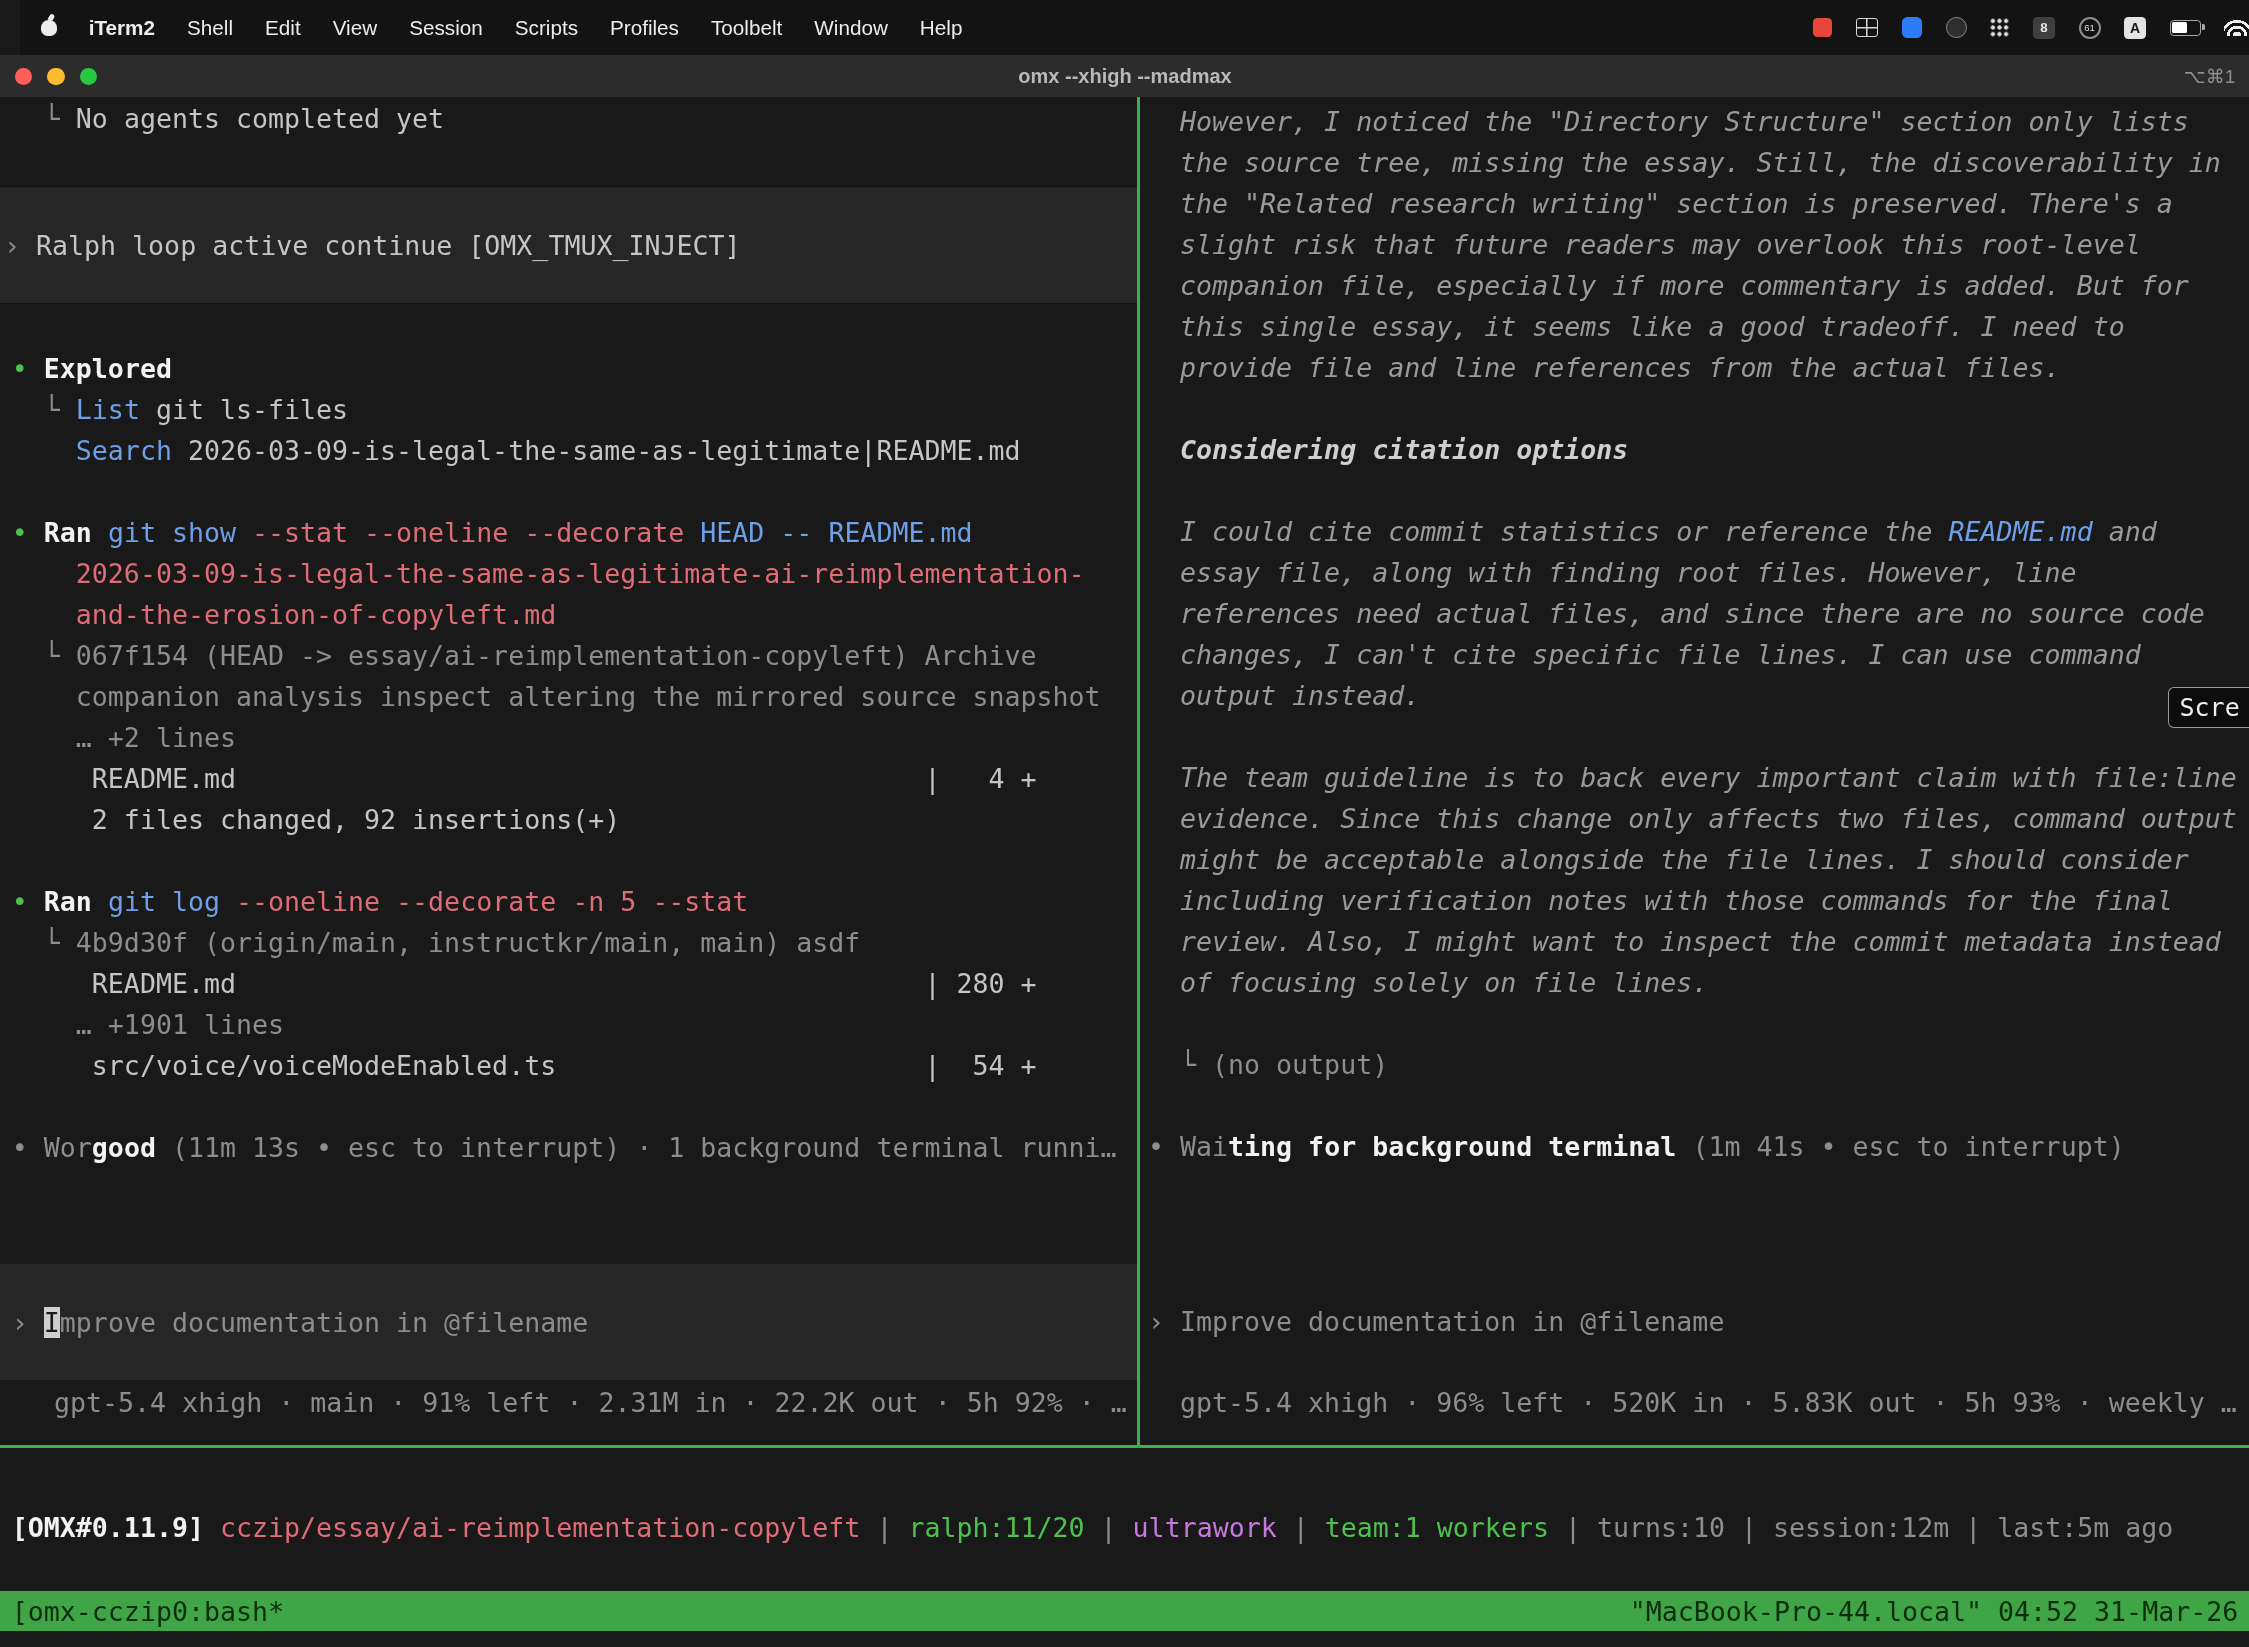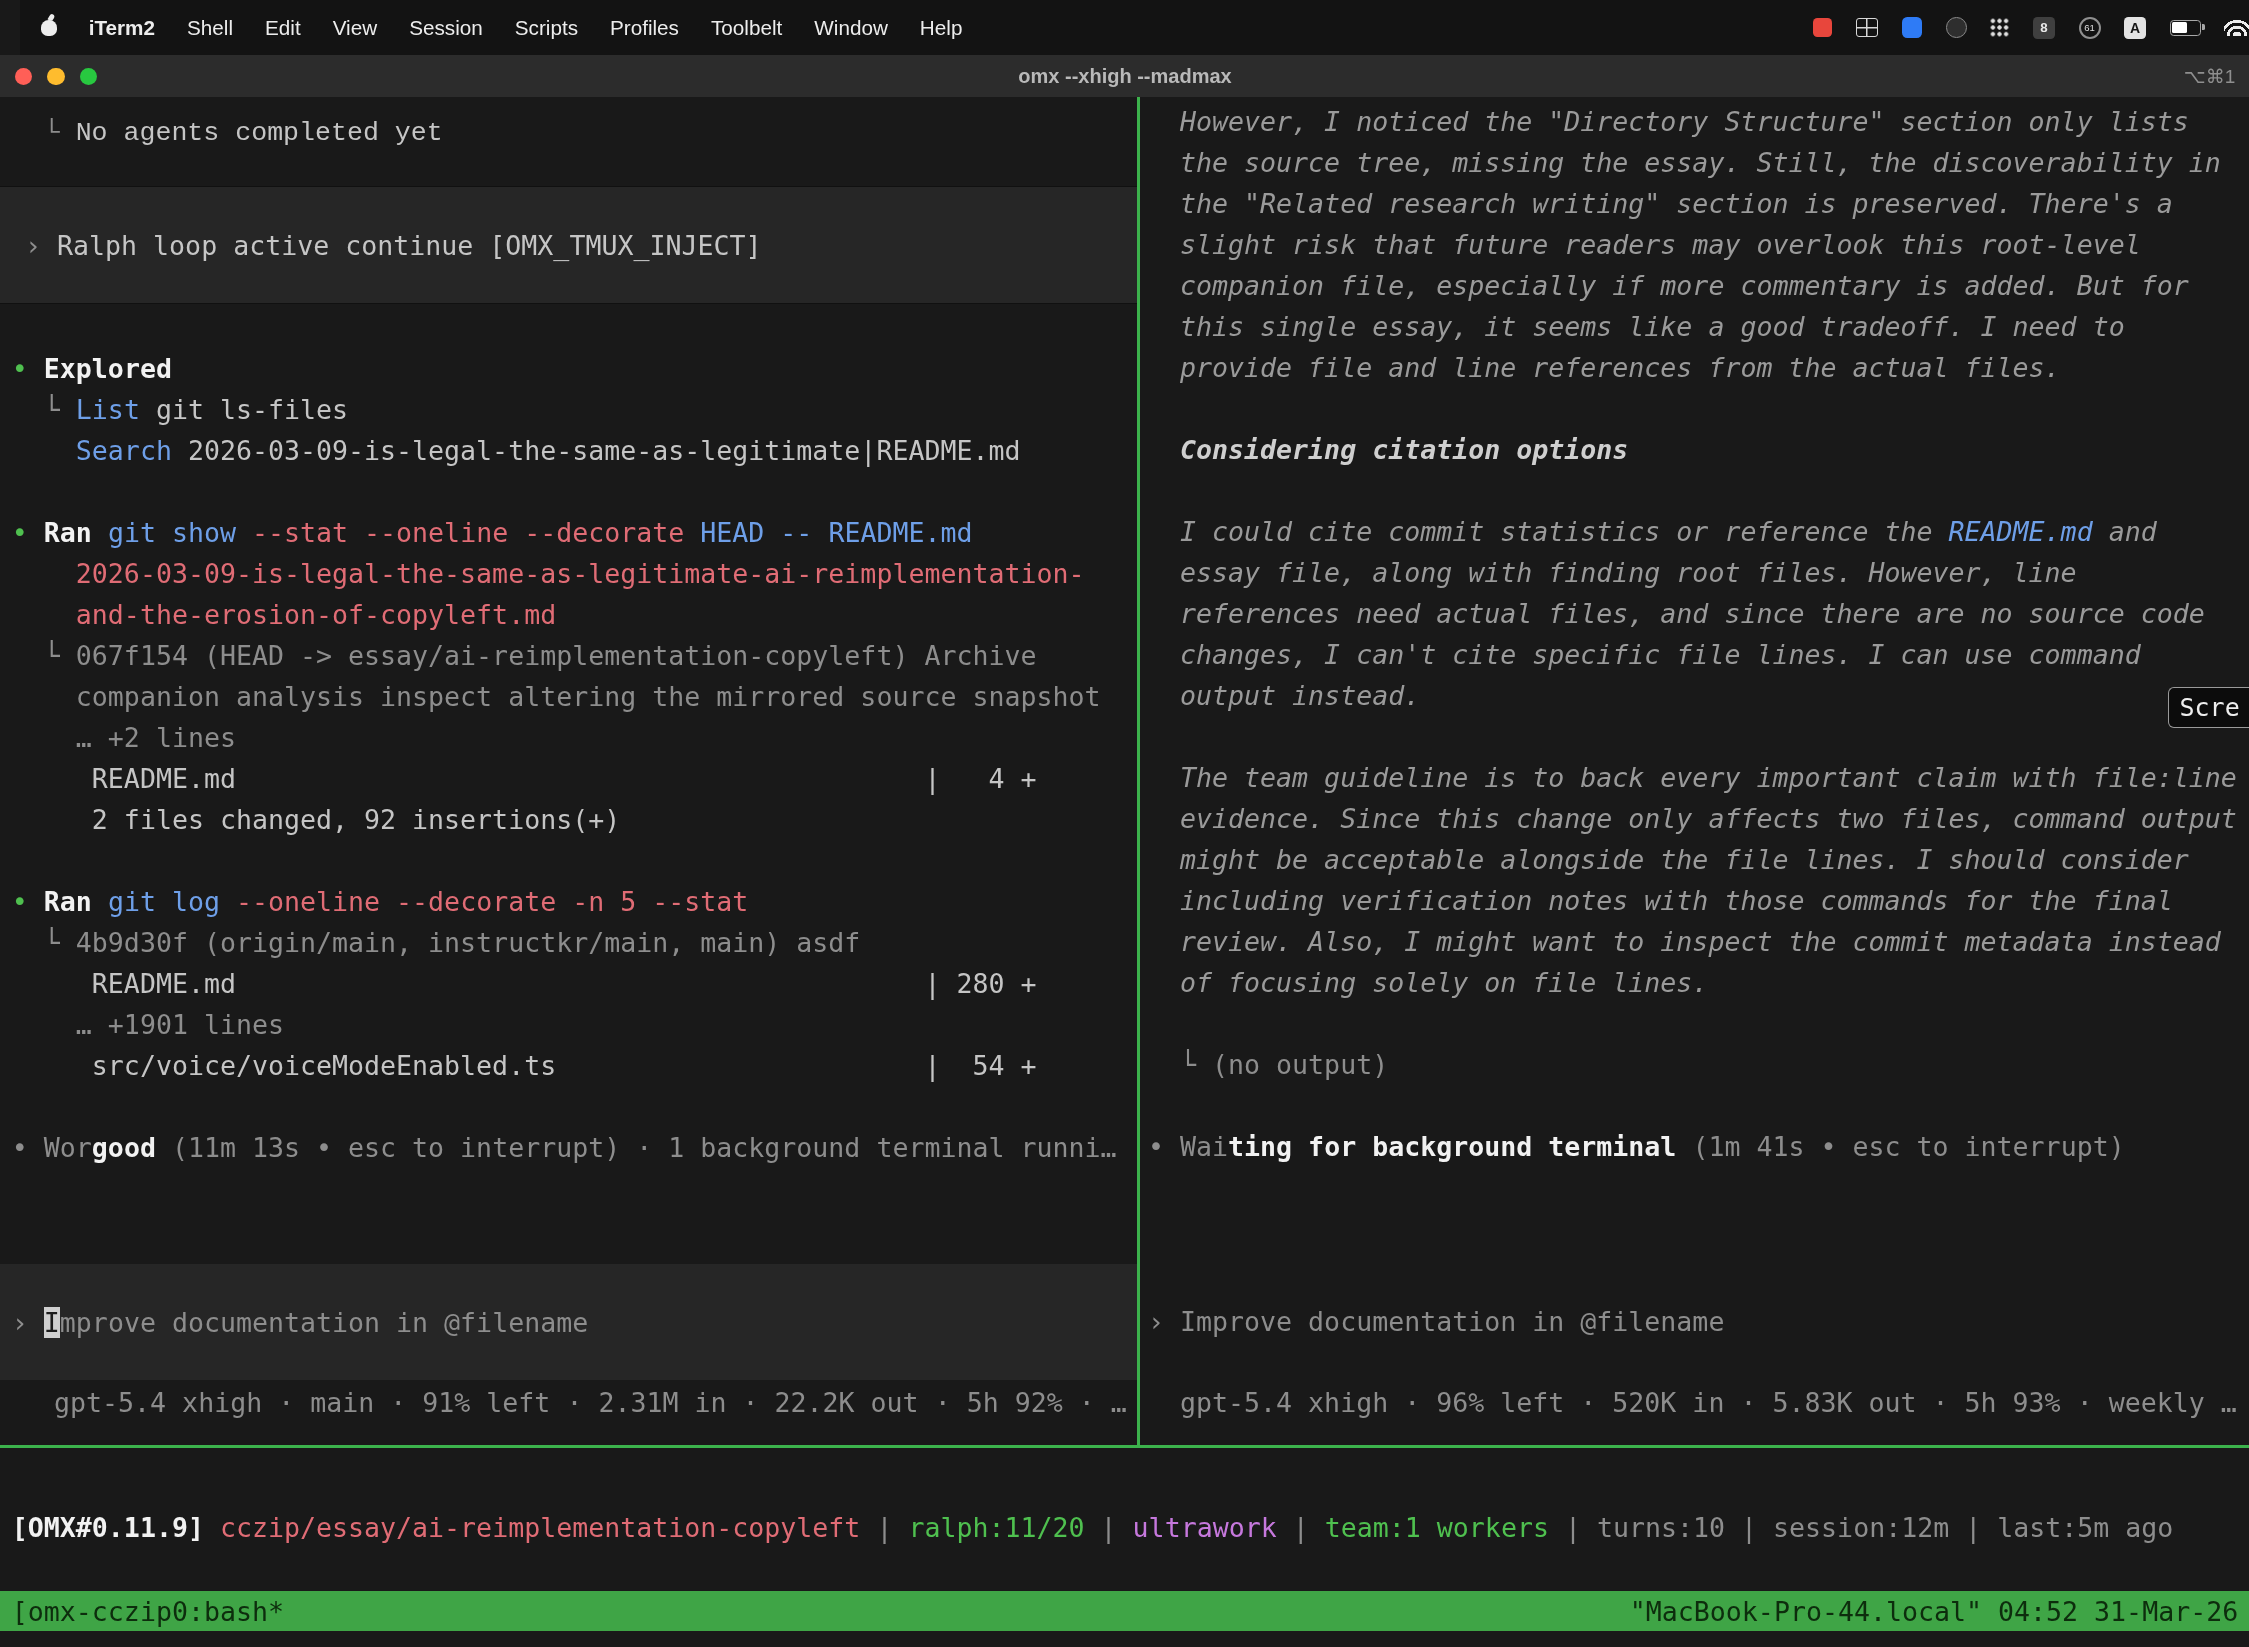--- a/index.html
+++ b/index.html
@@ -56,21 +56,21 @@
   .term{position:absolute;top:97px;left:0;width:2250px;height:1348px;background:#191919;overflow:hidden;}
   .pane{position:absolute;top:0;height:1348px;}
   .pleft{left:0;width:1137px;}
   .pright{left:1140px;width:1110px;}
   .vdivider{position:absolute;left:1137px;top:0;width:3px;height:1348px;background:#3cb24c;}
   .blk{position:absolute;left:11.8px;right:0;}
   .pright .blk{left:8px;}
   .tl{height:41px;line-height:41px;font-size:26.6px;white-space:pre;color:#c5c5c5;}
   .inject{position:absolute;left:0;right:0;top:89px;height:118px;background:#262626;
           border-top:1.5px solid #101010;border-bottom:1.5px solid #101010;box-sizing:border-box;
-          display:flex;align-items:center;padding-left:25px;}
+          display:flex;align-items:center;padding-left:4px;}
   .inputbox{position:absolute;left:0;right:0;top:1167px;height:116px;background:#262626;
           display:flex;align-items:center;padding-left:11.8px;}
 
   
   .s-d{color:#c5c5c5;}
   .s-w{color:#f2f2f2;font-weight:bold;}
   .s-dim{color:#8d8d8d;}
   .s-b{color:#6e9fe8;}
   .s-r{color:#e06c75;}
   .s-g{color:#4fc04f;}
@@ -128,21 +128,21 @@
     <span class="light l-yellow"></span>
     <span class="light l-green"></span>
   </div>
   <div class="wtitle">omx --xhigh --madmax</div>
   <div class="wshort">⌥⌘1</div>
 </div>
 
 <div class="term">
 
   <div class="pane pleft">
-    <div class="blk" style="top:16px;font-family:Liberation Mono, monospace;">
+    <div class="blk" style="top:1px;">
         <div class="tl"><span class="s-dim">  └ </span><span class="s-d">No agents completed yet</span></div>
       </div>
     <div class="inject">
       <div>
           <div class="tl"><span class="s-dim">› </span><span class="s-d">Ralph loop active continue [OMX_TMUX_INJECT]</span></div>
         </div>
     </div>
     <div class="blk" style="top:251px;">
         <div class="tl"><span class="s-g">• </span><span class="s-w">Explored</span></div>
         <div class="tl"><span class="s-dim">  └ </span><span class="s-b">List</span><span class="s-d"> git ls-files</span></div>

